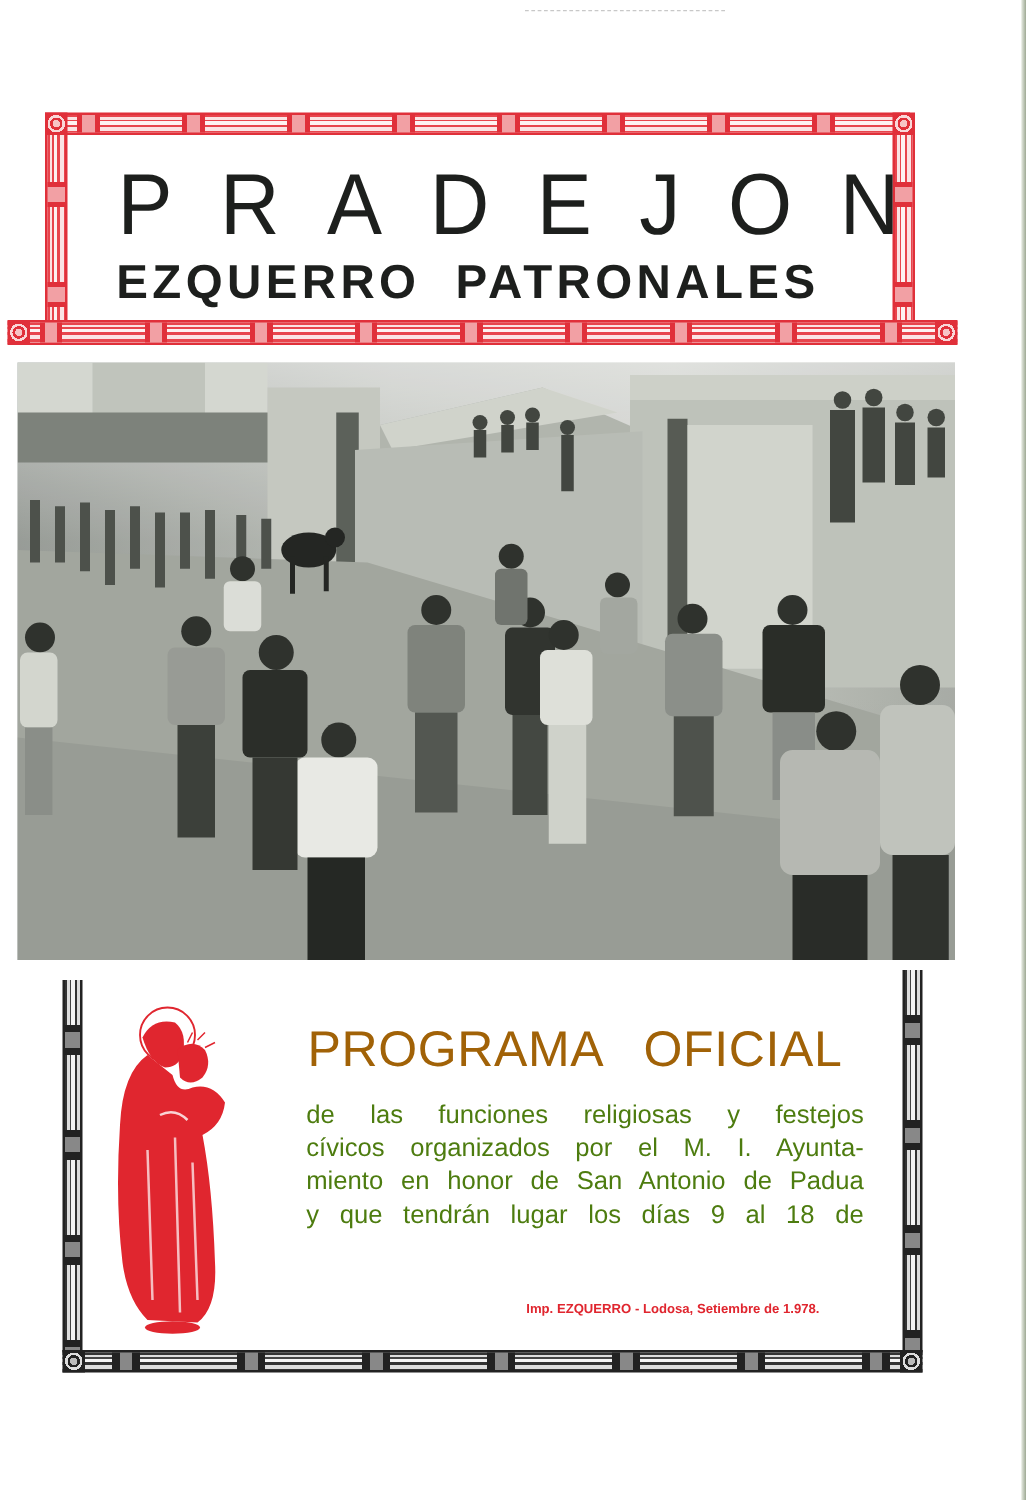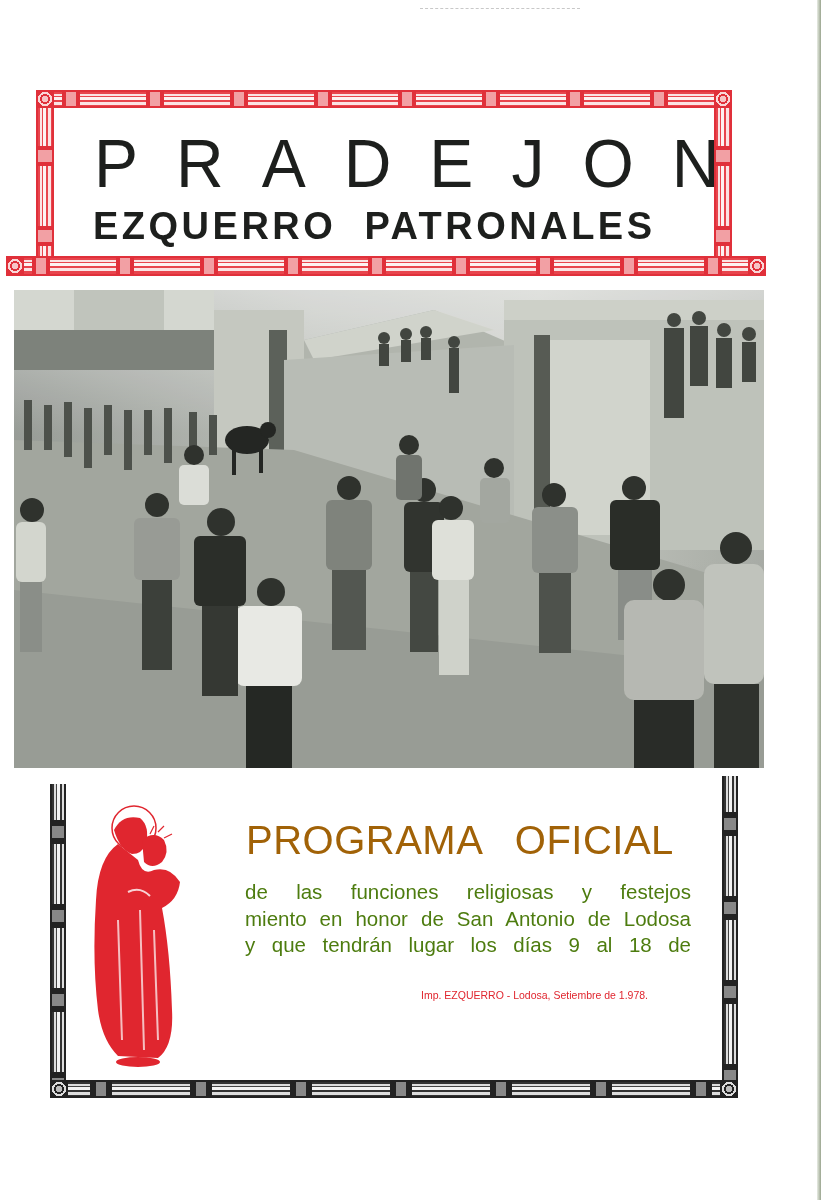--- a/index.html
+++ b/index.html
@@ -80,22 +80,22 @@
       word-spacing: 22px; letter-spacing: 0.5px;
     }
     .program-desc {
       position: absolute; left: 245px; top: 879px; width: 446px;
       font-size: 20.5px; line-height: 26.5px; color: #4d7c0f;
       text-align: justify; text-align-last: left;
     }
     .program-desc span { display: block; text-align: justify; text-align-last: justify; }
     .program-desc span.last { text-align-last: left; }
     .imprint {
-      position: absolute; left: 421px; top: 989px;
-      font-size: 10.5px; font-weight: 400; color: #e0262f; white-space: nowrap;
+      position: absolute; left: 421px; top: 1041px;
+      font-size: 10.5px; font-weight: 700; color: #e0262f; white-space: nowrap;
     }
     .saint { position: absolute; left: 88px; top: 800px; }
   </style>
 </head>
 <body>
 
 <div class="page-edge"></div>
 <div class="scan-mark"></div>
 
 <div>
@@ -240,17 +240,18 @@
     <path d="M30 120 L34 240 M52 110 L56 250 M66 130 L70 240" stroke="#ffffff" stroke-width="2" opacity="0.7"></path>
     <path d="M40 92 Q52 86 62 96" stroke="#ffffff" stroke-width="2" fill="none" opacity="0.8"></path>
     <ellipse cx="50" cy="262" rx="22" ry="5" fill="#e0262f"></ellipse>
   </svg>
 </div>
 
 <div class="program-title">PROGRAMA OFICIAL</div>
 
 <div class="program-desc">
   <span>de las funciones religiosas y festejos</span>
-  <span>miento en honor de San Antonio de Lodosa</span>
+  <span>cívicos organizados por el M. I. Ayunta-</span>
+  <span>miento en honor de San Antonio de Padua</span>
   <span>y que tendrán lugar los días 9 al 18 de</span>
 </div>
 
 <div class="imprint">Imp. EZQUERRO - Lodosa, Setiembre de 1.978.</div>
 
 </body></html>

